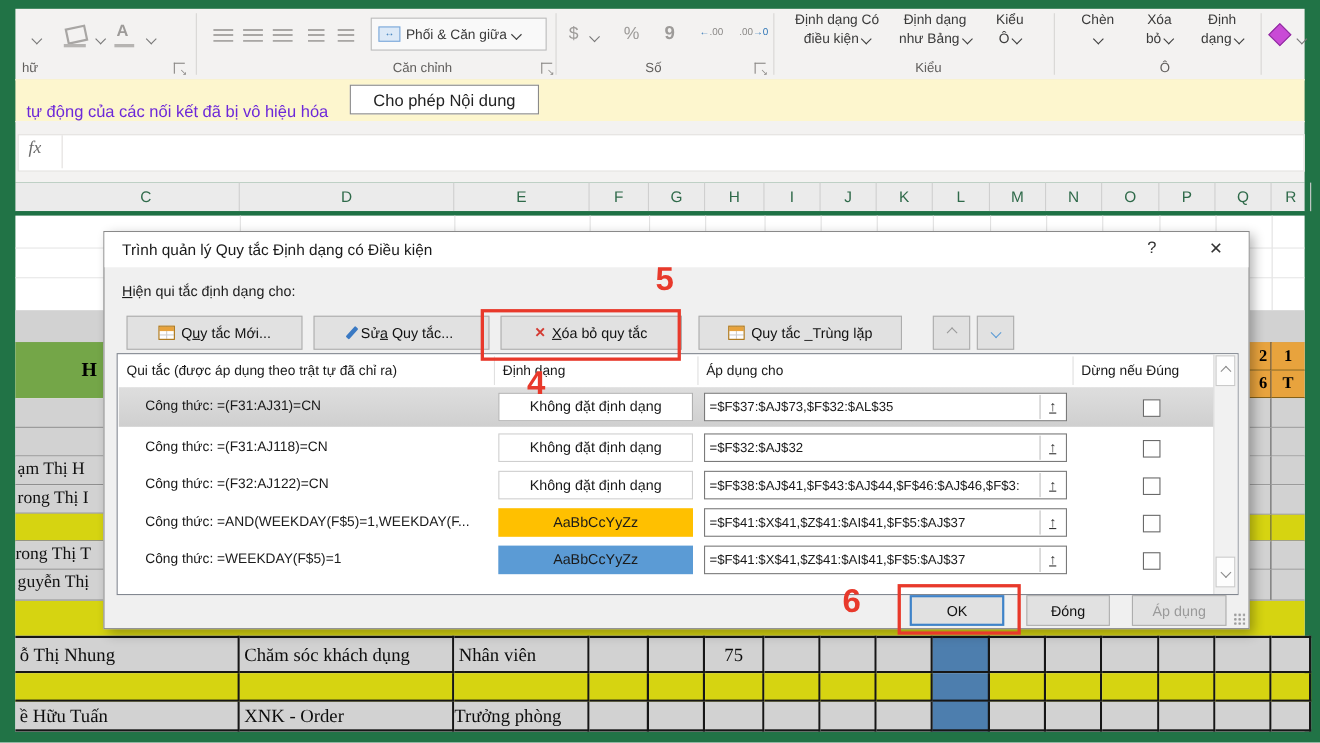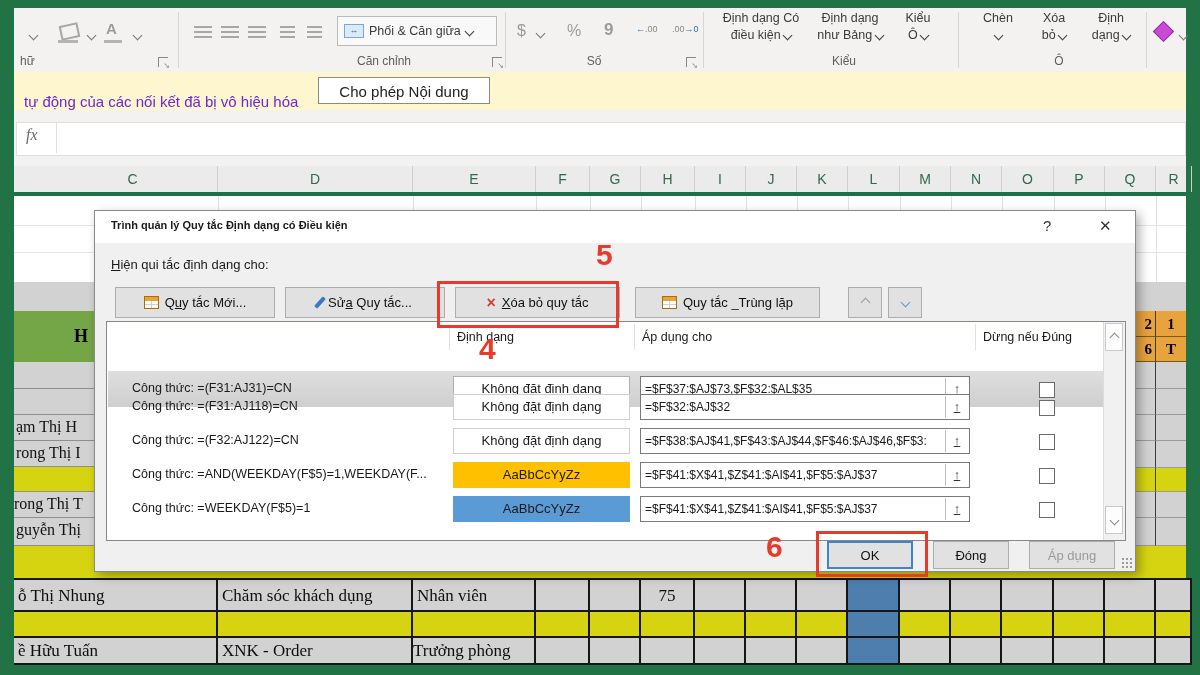--- a/index.html
+++ b/index.html
@@ -50,21 +50,21 @@
   .hfaint{position:absolute;height:1px;background:#e6e6e6;}
   .cellrow{position:absolute;box-sizing:border-box;overflow:hidden;}
   .striptxt{font-family:"Liberation Serif",serif;font-size:16px;color:#111;line-height:24px;white-space:nowrap;}
   
   .btcell{position:absolute;box-sizing:border-box;border-right:2px solid #161616;border-bottom:2px solid #161616;
           font-family:"Liberation Serif",serif;font-size:17px;color:#0d0d0d;overflow:hidden;white-space:nowrap;}
   
   #dialog{left:94px;top:210px;width:1042px;height:362px;background:#f0f0f0;border:1px solid #898989;
           box-shadow:4px 4px 10px rgba(0,0,0,.3);z-index:10;box-sizing:border-box;font-size:13px;color:#1a1a1a;}
   #dlg-title{position:absolute;left:0;top:0;width:100%;height:32px;background:#ffffff;}
-  #dlg-title .t{position:absolute;left:16px;top:8px;font-size:11px;color:#1a1a1a;font-weight:bold;}
+  #dlg-title .t{position:absolute;left:16px;top:8px;font-size:14px;color:#1a1a1a;}
   .dlg-sys{position:absolute;top:6px;font-size:15px;color:#333;cursor:pointer;}
   #dlg-label{position:absolute;left:16px;top:46px;}
   #combo{position:absolute;left:200px;top:41px;width:186px;height:24px;background:#fff;border:1px solid #7b7b7b;
          box-sizing:border-box;cursor:pointer;}
   #combo .val{position:absolute;left:2px;top:2px;right:24px;bottom:2px;background:#abcdee;
               line-height:18px;padding-left:4px;}
   #combo .arr{position:absolute;right:0;top:0;width:22px;height:22px;background:#e8e8e8;
               border-left:1px solid #c4c4c4;text-align:center;line-height:20px;}
   .dbtn{position:absolute;top:76px;height:31px;background:#e1e1e1;border:1px solid #adadad;
         font-family:"Liberation Sans",sans-serif;font-size:13px;color:#111;display:flex;
@@ -73,21 +73,21 @@
           background:linear-gradient(#e8a33d,#e8a33d) 0 0/100% 4px no-repeat,
                       linear-gradient(#cfcfcf,#cfcfcf) 0 7px/100% 1px no-repeat,
                       linear-gradient(#cfcfcf,#cfcfcf) 6px 0/1px 100% no-repeat,#fff;}
   .pencil{display:inline-block;width:4px;height:13px;background:#3a79c3;border-radius:1px;transform:rotate(42deg);}
   .redx{color:#d43b33;font-weight:bold;font-size:16px;line-height:1;}
   #rule-list{position:absolute;left:11px;top:110px;width:1020px;height:220px;background:#fff;
              border:1px solid #828790;box-sizing:border-box;}
   .lhead{position:absolute;top:0;height:30px;font-size:12.5px;color:#1a1a1a;line-height:30px;}
   .hsep{position:absolute;top:2px;width:1px;height:26px;background:#e0e0e0;}
   .lrow{position:absolute;left:1px;width:997px;height:34px;}
-  .lrow.sel{background:linear-gradient(#dedede,#cfcfcf);margin-top:19px;}
+  .lrow.sel{background:linear-gradient(#dedede,#cfcfcf);}
   .rtxt{position:absolute;left:24px;top:8px;font-size:12.5px;white-space:nowrap;}
   .fmt{position:absolute;left:345px;top:3px;width:177px;height:26px;background:#fff;border:1px solid #cfcfcf;
        box-sizing:border-box;text-align:center;line-height:24px;font-size:13px;}
   .applies{position:absolute;left:532px;top:3px;width:330px;height:26px;background:#fff;
            border:1px solid #7a7a7a;box-sizing:border-box;}
   .aptxt{position:absolute;left:4px;top:0;right:26px;font-size:12px;line-height:24px;
          white-space:nowrap;overflow:hidden;}
   .picker{position:absolute;right:1px;top:1px;width:22px;height:22px;background:#fff;
           border-left:1px solid #bfbfbf;text-align:center;cursor:pointer;}
   .picker i{font-style:normal;font-size:13px;color:#333;text-decoration:underline;line-height:22px;}
@@ -340,20 +340,21 @@
       <span><span>Quy tắc </span><u></u><span>_Trùng lặp</span></span>
     </button>
     <button class="dbtn" style="left:744px;width:34px">
         <i class="chv up" style="border-color:#9a9a9a"></i>
       </button>
     <button class="dbtn" style="left:784px;width:34px">
         <i class="chv blue"></i>
       </button>
 
     <div id="rule-list">
+      <span class="lhead" style="left:8px">Qui tắc (được áp dụng theo trật tự đã chỉ ra)</span>
       <span class="lhead" style="left:350px">Định dạng</span>
       <span class="lhead" style="left:535px">Áp dụng cho</span>
       <span class="lhead" style="left:876px">Dừng nếu Đúng</span>
       <span class="hsep" style="left:342px"></span>
       <span class="hsep" style="left:527px"></span>
       <span class="hsep" style="left:868px"></span>
 
       <div class="lrow sel" style="top:30px;height:36px">
         <span class="rtxt" style="top:10px">Công thức: =(F31:AJ31)=CN</span>
         <span class="fmt" style="top: 5px; border-color: rgb(176, 176, 176);">Không đặt định dạng</span>

